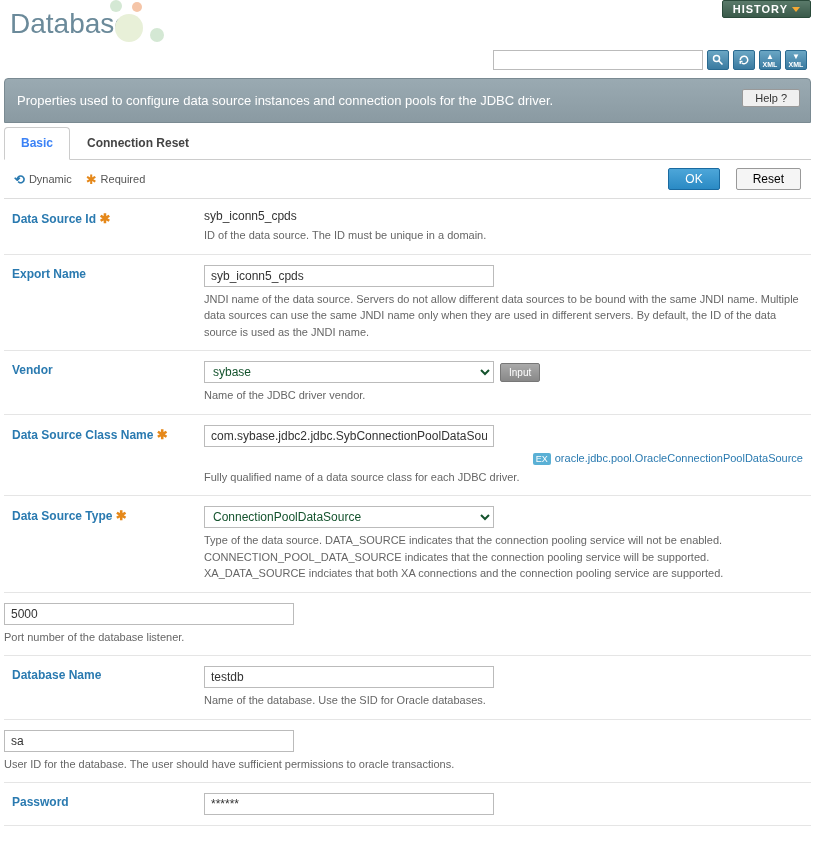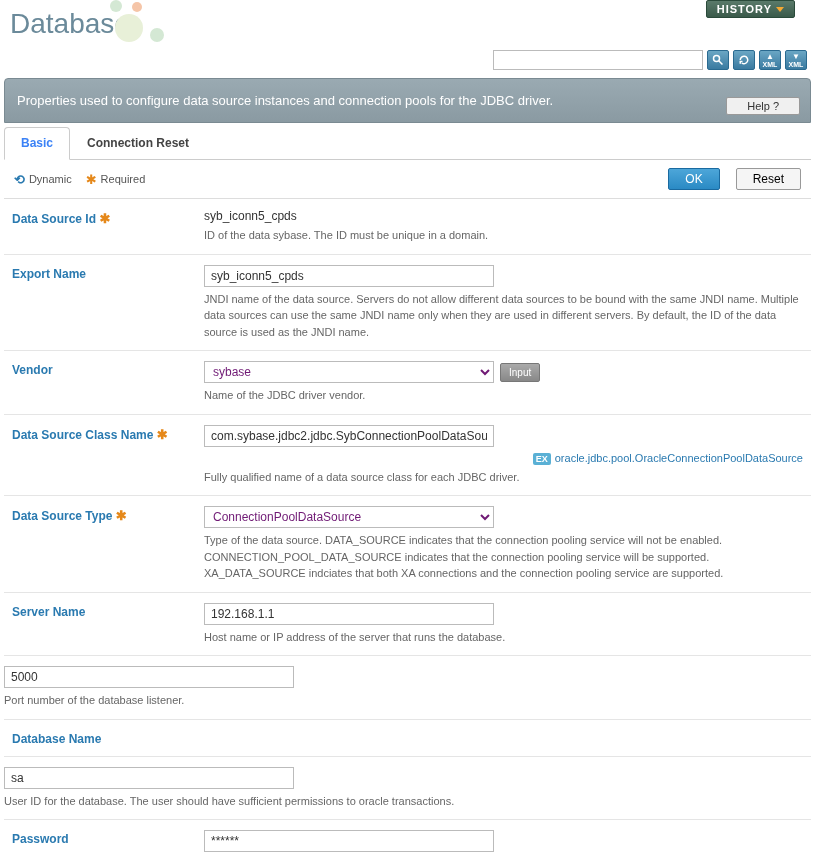--- a/index.html
+++ b/index.html
@@ -5,51 +5,51 @@
 * { box-sizing: border-box; margin: 0; padding: 0; }
 body { font-family: Arial, sans-serif; font-size: 12px; color: #555; background: #fff; width: 815px; }
 .header-bar { position: relative; height: 44px; }
 .title { font-size: 28px; color: #6b8a9a; font-weight: normal; padding: 8px 0 0 10px; }
 .title-bg { position: absolute; top: 0; left: 110px; }
 .circle { position: absolute; border-radius: 50%; }
 .c1 { width: 12px; height: 12px; background: #d4e8d4; top: 0; left: 0; }
 .c2 { width: 10px; height: 10px; background: #f5c5a8; top: 2px; left: 22px; }
 .c3 { width: 28px; height: 28px; background: #e8f0d8; top: 14px; left: 5px; }
 .c4 { width: 14px; height: 14px; background: #d4e8d4; top: 28px; left: 40px; }
-.history-btn { position: absolute; top: 0; right: 20px; background: linear-gradient(#5a7a6a,#3a5a4a); color: #fff; font-size: 11px; font-weight: bold; padding: 2px 10px; border: 1px solid #2a4a3a; border-radius: 2px; letter-spacing: 1px; display: flex; align-items: center; gap: 4px; cursor: pointer; }
+.history-btn { position: absolute; top: 0; right: 4px; background: linear-gradient(#5a7a6a,#3a5a4a); color: #fff; font-size: 11px; font-weight: bold; padding: 2px 10px; border: 1px solid #2a4a3a; border-radius: 2px; letter-spacing: 1px; display: flex; align-items: center; gap: 4px; cursor: pointer; }
 .chevron-down { width: 0; height: 0; border-left: 4px solid transparent; border-right: 4px solid transparent; border-top: 5px solid #f5a833; }
 .search-row { display: flex; justify-content: flex-end; align-items: center; gap: 4px; padding: 6px 8px 8px; }
 .search-input { width: 210px; height: 20px; border: 1px solid #bbb; padding: 0 4px; font-size: 11px; }
 .icon-btn { width: 22px; height: 20px; background: linear-gradient(#6aa6c4,#3a7aa0); border: 1px solid #2a6a90; border-radius: 2px; display: flex; align-items: center; justify-content: center; cursor: pointer; color: #fff; font-size: 9px; font-weight: bold; }
 .search-svg { width: 12px; height: 12px; }
 .xml-icon { font-size: 7px; line-height: 1; }
 .desc-bar { background: linear-gradient(#9aaab2,#8a9aa2); color: #fff; padding: 14px 12px; font-size: 13px; border-radius: 4px 4px 0 0; margin: 0 4px; position: relative; border: 1px solid #7a8a92; }
-.help-btn { position: absolute; right: 10px; top: 18px; background: #f0f0f0; border: 1px solid #999; padding: 2px 20px; font-size: 11px; color: #333; border-radius: 2px; cursor: pointer; }
+.help-btn { position: absolute; right: 10px; top: 10px; background: #f0f0f0; border: 1px solid #999; padding: 2px 12px; font-size: 11px; color: #333; border-radius: 2px; cursor: pointer; }
 .tabs { display: flex; border-bottom: 1px solid #ccc; margin: 0 4px; background: #fff; padding-top: 4px; }
 .tab { padding: 8px 16px; font-size: 12px; cursor: pointer; border: 1px solid transparent; }
 .tab.active { color: #3b82f6; font-weight: bold; border: 1px solid #ccc; border-bottom: 1px solid #fff; border-radius: 4px 4px 0 0; margin-bottom: -1px; background: #fff; }
 .tab:not(.active) { color: #444; font-weight: bold; }
 .legend-row { display: flex; justify-content: space-between; align-items: center; padding: 8px 10px; border-bottom: 1px solid #ddd; margin: 0 4px; }
 .legend { display: flex; gap: 14px; align-items: center; font-size: 11px; color: #555; }
 .legend-item { display: flex; align-items: center; gap: 4px; }
 .dyn-icon { color: #2a7ab0; font-size: 13px; font-weight: bold; }
 .req-icon { color: #e5881a; font-size: 13px; }
 .buttons { display: flex; gap: 16px; }
 .btn { padding: 3px 16px; font-size: 12px; border: 1px solid #999; border-radius: 2px; cursor: pointer; background: #f5f5f5; }
 .btn.primary { background: linear-gradient(#4da6d9,#2a8ac4); color: #fff; border-color: #1a6aa0; }
 .form { margin: 0 4px; }
 .row { display: flex; border-bottom: 1px solid #e5e5e5; padding: 10px 0; }
 .label-col { width: 200px; padding: 2px 0 0 8px; color: #2a7ab0; font-size: 12px; font-weight: bold; }
 .value-col { flex: 1; padding-right: 8px; }
 .text-input { width: 290px; height: 22px; border: 1px solid #bbb; padding: 0 6px; font-size: 12px; font-family: inherit; color: #333; }
-.select { width: 290px; height: 22px; border: 1px solid #bbb; padding: 0 4px; font-size: 12px; background: #fff; color: #701a75; }
+.select { width: 290px; height: 22px; border: 1px solid #bbb; padding: 0 4px; font-size: 12px; background: #fff; color: #14532d; }
 .help-text { color: #666; font-size: 11px; margin-top: 4px; line-height: 1.5; }
 .static-val { color: #333; font-size: 12px; }
 .mini-btn { display: inline-block; background: linear-gradient(#aaa,#888); color: #fff; font-size: 10px; padding: 3px 8px; border-radius: 2px; margin-left: 6px; cursor: pointer; border: 1px solid #777; vertical-align: middle; }
-.ex-badge { display: inline-block; background: #5ab0d5; color: #fff; font-size: 9px; font-weight: bold; padding: 1px 3px; border-radius: 2px; margin-right: 4px; }
+.ex-badge { display: inline-block; background: #5ab0d5; color: #fff; font-size: 9px; font-weight: normal; padding: 1px 3px; border-radius: 2px; margin-right: 4px; }
 .ex-text { color: #2a7ab0; font-size: 11px; }
 .ex-row { text-align: right; margin-top: 4px; }
 .input-line { display: flex; align-items: center; }
 </style>
 </head>
 <body>
 
 <div class="header-bar">
   <div class="title">Database</div>
   <div class="title-bg">
@@ -117,21 +117,21 @@
     <button class="btn primary">OK</button>
     <button class="btn">Reset</button>
   </div>
 </div>
 
 <div class="form">
   <div class="row">
     <div class="label-col"><span>Data Source Id</span> <span class="req-icon">✱</span></div>
     <div class="value-col">
       <div class="static-val">syb_iconn5_cpds</div>
-      <div class="help-text">ID of the data sybase. The ID must be unique in a domain.</div>
+      <div class="help-text">ID of the data source. The ID must be unique in a domain.</div>
     </div>
   </div>
 
   <div class="row">
     <div class="label-col">Export Name</div>
     <div class="value-col">
       <input class="text-input" value="syb_iconn5_cpds" style="">
       <div class="help-text">JNDI name of the data source. Servers do not allow different data sources to be bound with the same JNDI name. Multiple data sources can use the same JNDI name only when they are used in different servers. By default, the ID of the data source is used as the JNDI name.</div>
     </div>
   </div>
@@ -157,37 +157,34 @@
   </div>
 
   <div class="row">
     <div class="label-col"><span>Data Source Type</span> <span class="req-icon">✱</span></div>
     <div class="value-col">
       <select class="select"><option>ConnectionPoolDataSource</option></select>
       <div class="help-text">Type of the data source. DATA_SOURCE indicates that the connection pooling service will not be enabled. CONNECTION_POOL_DATA_SOURCE indicates that the connection pooling service will be supported. XA_DATA_SOURCE indciates that both XA connections and the connection pooling service are supported.</div>
     </div>
   </div>
 
-  <div class="row">
-    <div class="label-col">Server Name</div>
-    <div class="value-col">
-      <input class="text-input" value="192.168.1.1" style="">
-      <div class="help-text">Host name or IP address of the server that runs the database.</div>
-    </div>
-  </div>
 
   <div class="row">
     <div class="value-col">
       <input class="text-input" value="5000" style="">
       <div class="help-text">Port number of the database listener.</div>
     </div>
   </div>
 
   <div class="row">
     <div class="label-col">Database Name</div>
+    <div class="value-col">
+      <input class="text-input" value="testdb" style="">
+      <div class="help-text">Name of the database. Use the SID for Oracle databases.</div>
+    </div>
   </div>
 
   <div class="row">
     <div class="value-col">
       <input class="text-input" value="sa" style="">
       <div class="help-text">User ID for the database. The user should have sufficient permissions to oracle transactions.</div>
     </div>
   </div>
 
   <div class="row">

